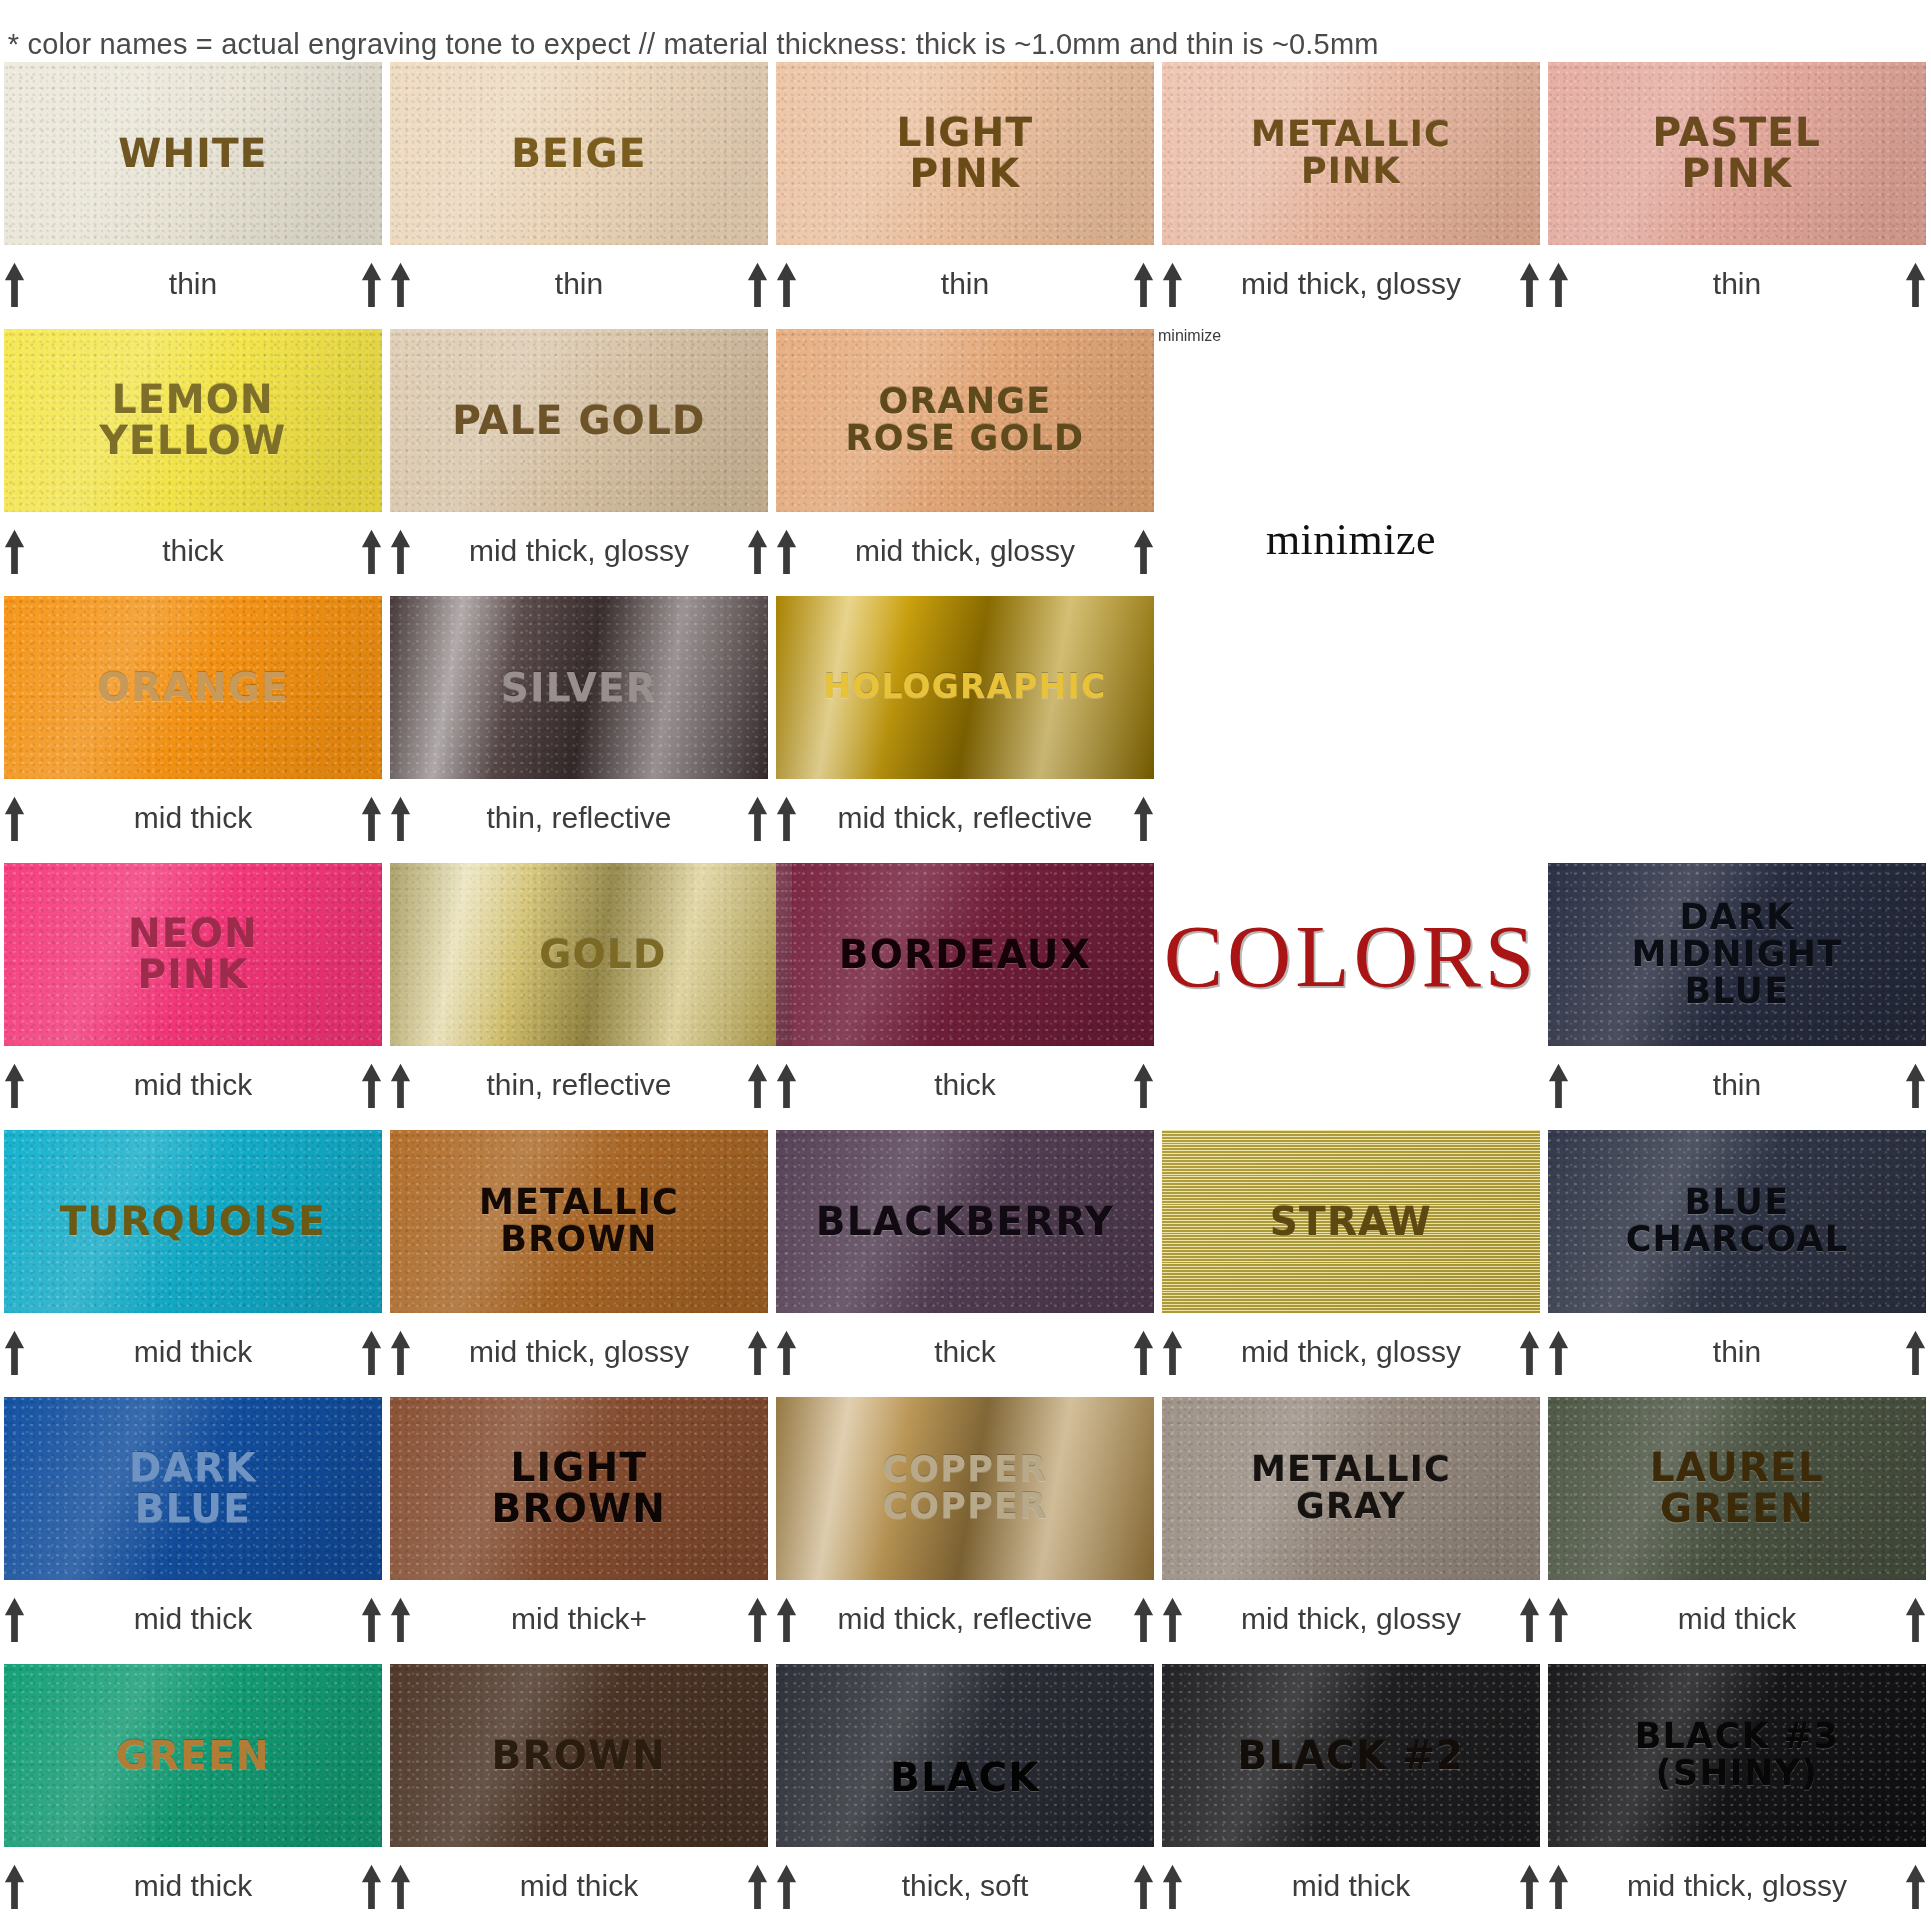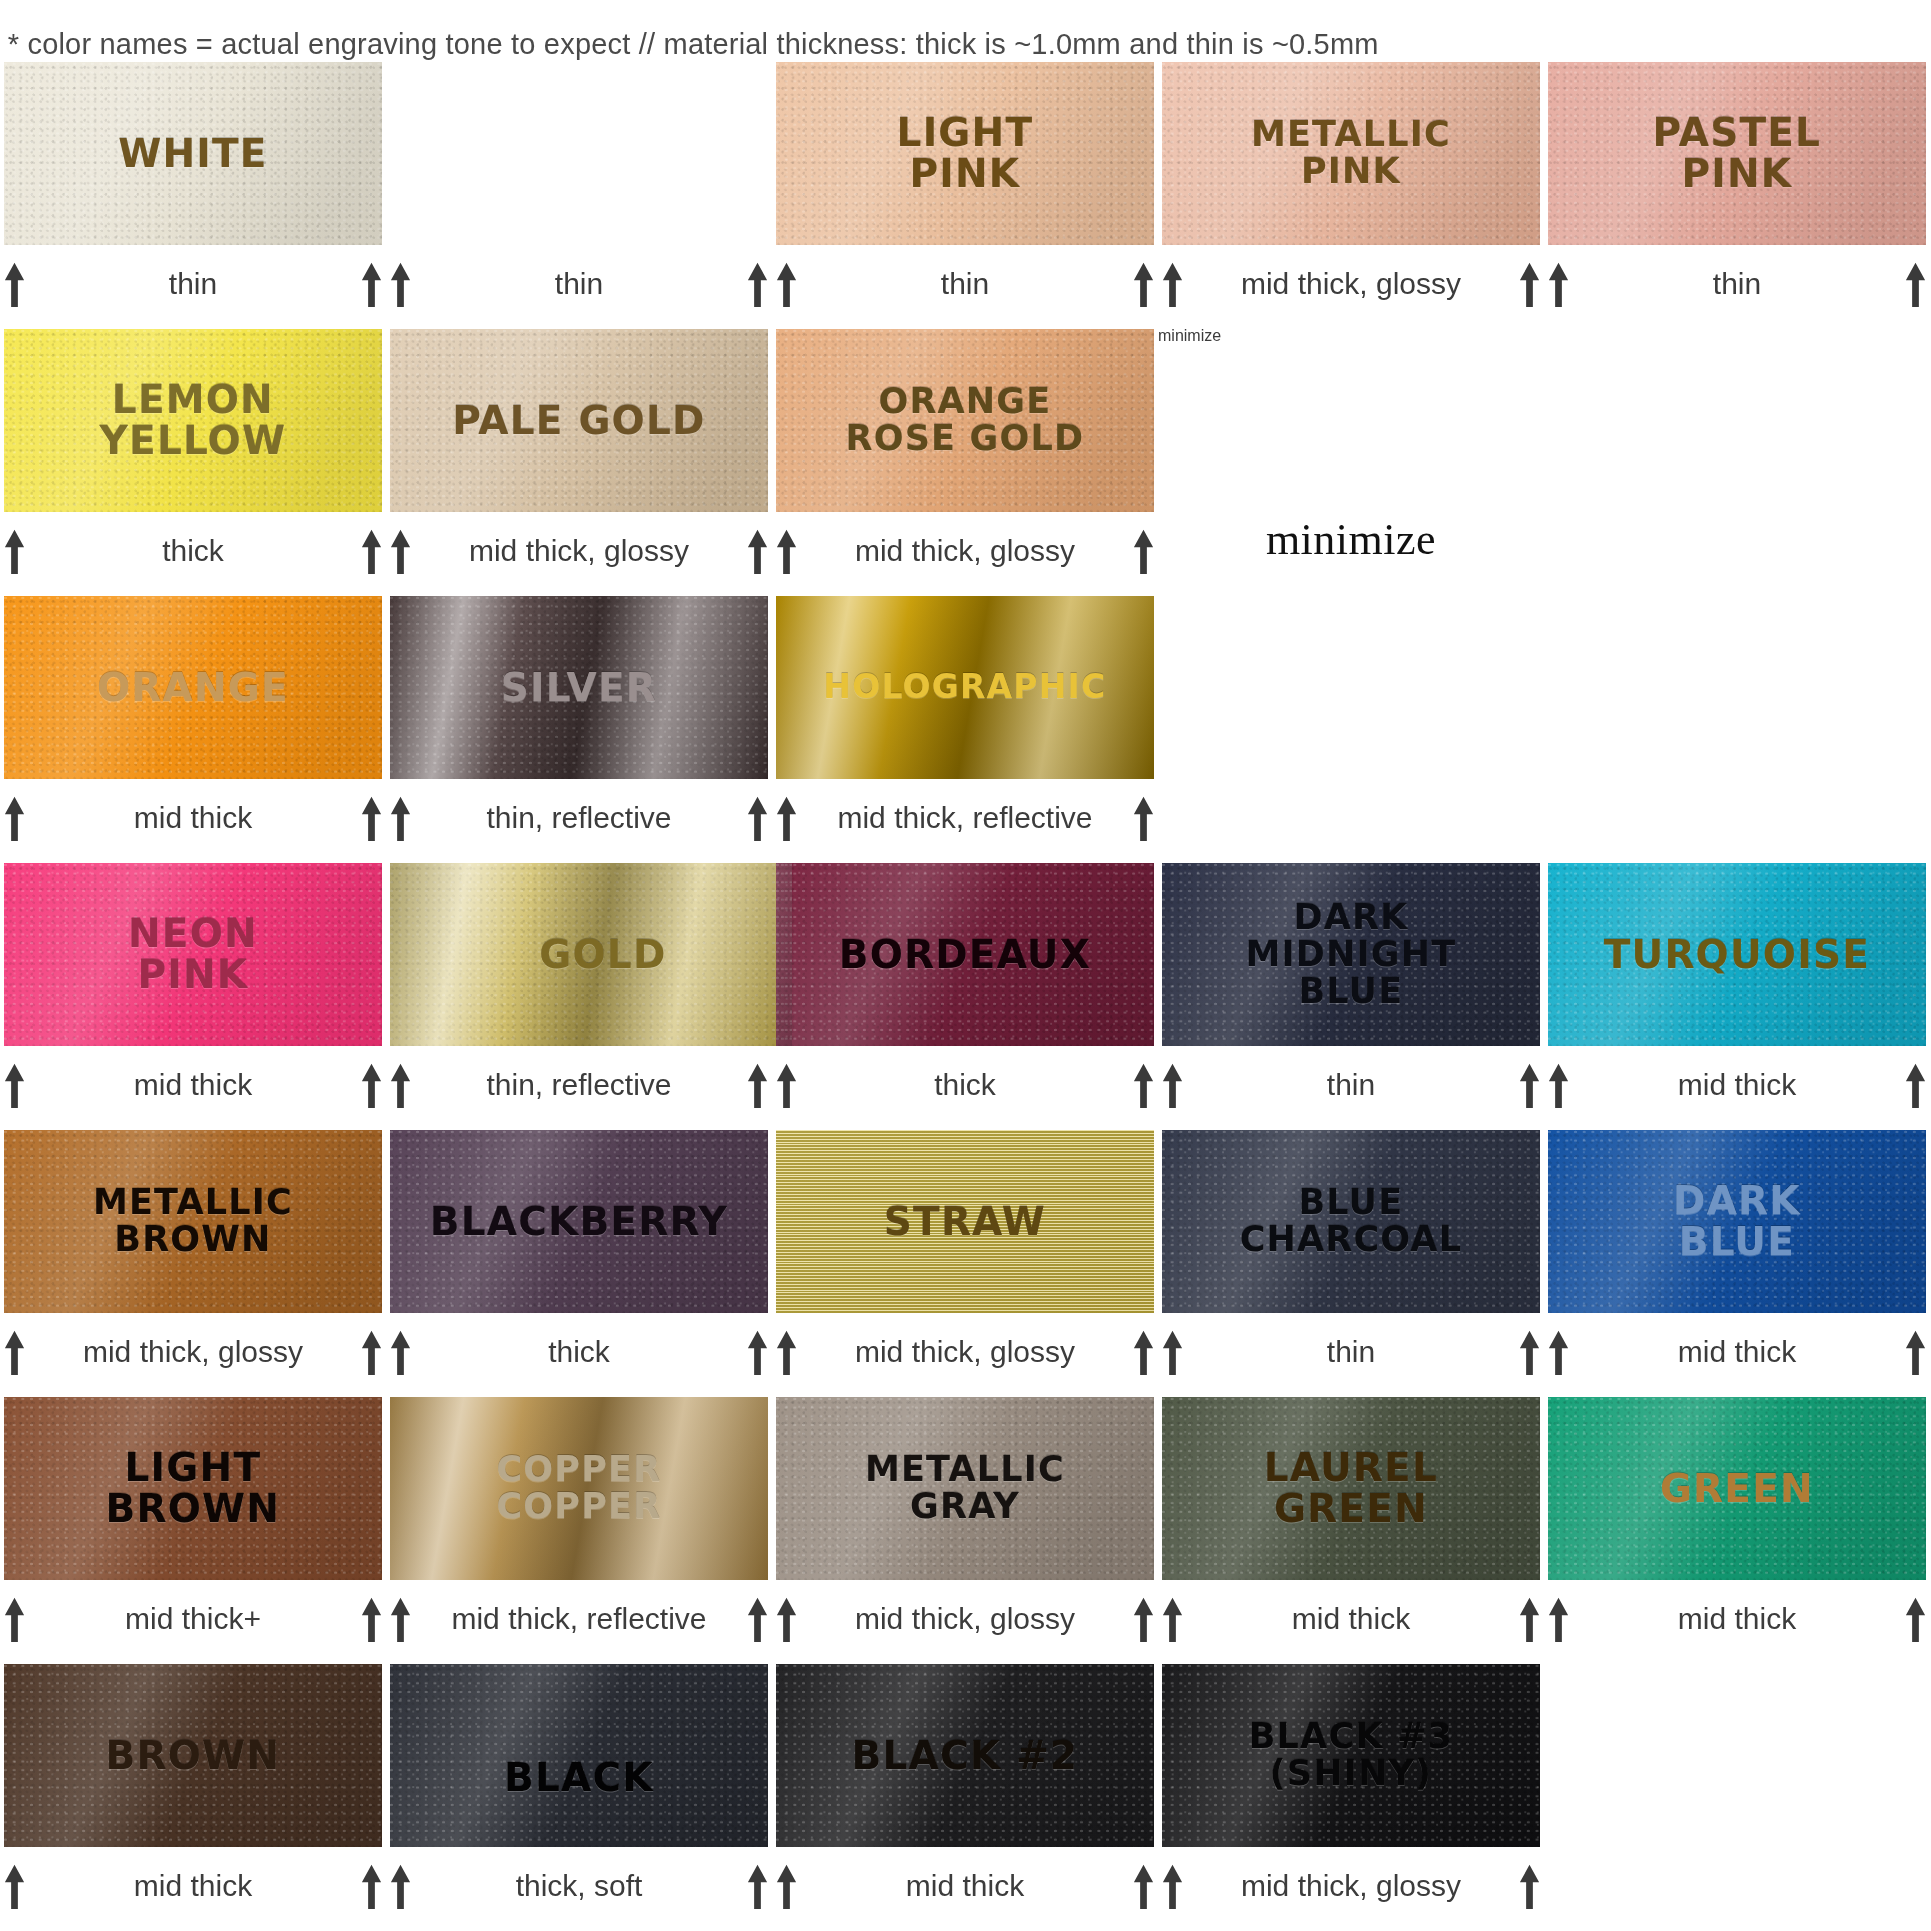--- a/index.html
+++ b/index.html
@@ -107,20 +107,25 @@
         <span class="arrow"><svg width="25" height="50" viewBox="0 0 26 52">
             <path d="M13 4 L23 22 L16.5 22 L16.5 50 L9.5 50 L9.5 22 L3 22 Z" fill="#3a3a3a"></path>
           </svg></span>
         <span class="txt">thin</span>
         <span class="arrow"><svg width="25" height="50" viewBox="0 0 26 52">
             <path d="M13 4 L23 22 L16.5 22 L16.5 50 L9.5 50 L9.5 22 L3 22 Z" fill="#3a3a3a"></path>
           </svg></span>
       </div>
     </div>
     <div class="cell">
+      <div class="swatch" style="background: linear-gradient(145deg, rgb(240, 220, 195) 0%, rgb(231, 207, 177) 100%);">
+        <div class="grain"></div>
+        <div class="sheen"></div>
+        <div class="engrave" style="color: rgb(122, 93, 29); text-shadow: rgba(255, 255, 255, 0.2) 0px 1px 0px, rgba(0, 0, 0, 0.22) 0px -1px 0px;">BEIGE</div>
+      </div>
       <div class="caption">
         <span class="arrow"><svg width="25" height="50" viewBox="0 0 26 52">
             <path d="M13 4 L23 22 L16.5 22 L16.5 50 L9.5 50 L9.5 22 L3 22 Z" fill="#3a3a3a"></path>
           </svg></span>
         <span class="txt">thin</span>
         <span class="arrow"><svg width="25" height="50" viewBox="0 0 26 52">
             <path d="M13 4 L23 22 L16.5 22 L16.5 50 L9.5 50 L9.5 22 L3 22 Z" fill="#3a3a3a"></path>
           </svg></span>
       </div>
     </div>
@@ -317,20 +322,23 @@
       <div class="caption">
         <span class="arrow"><svg width="25" height="50" viewBox="0 0 26 52">
             <path d="M13 4 L23 22 L16.5 22 L16.5 50 L9.5 50 L9.5 22 L3 22 Z" fill="#3a3a3a"></path>
           </svg></span>
         <span class="txt">thick</span>
         <span class="arrow"><svg width="25" height="50" viewBox="0 0 26 52">
             <path d="M13 4 L23 22 L16.5 22 L16.5 50 L9.5 50 L9.5 22 L3 22 Z" fill="#3a3a3a"></path>
           </svg></span>
       </div>
     </div>
+    <div class="cell empty">
+      <div id="colors-wordmark" style="color: rgb(169, 20, 20);">COLORS</div>
+    </div>
     <div class="cell">
       <div class="swatch" style="background: linear-gradient(145deg, rgb(44, 49, 71) 0%, rgb(35, 40, 56) 100%);">
         <div class="grain"></div>
         <div class="sheen"></div>
         <div class="engrave" style="color: rgb(11, 13, 20); text-shadow: rgba(255, 255, 255, 0.2) 0px 1px 0px, rgba(0, 0, 0, 0.22) 0px -1px 0px; font-size: 35px;">DARK<br>MIDNIGHT<br>BLUE</div>
       </div>
       <div class="caption">
         <span class="arrow"><svg width="25" height="50" viewBox="0 0 26 52">
             <path d="M13 4 L23 22 L16.5 22 L16.5 50 L9.5 50 L9.5 22 L3 22 Z" fill="#3a3a3a"></path>
           </svg></span>

